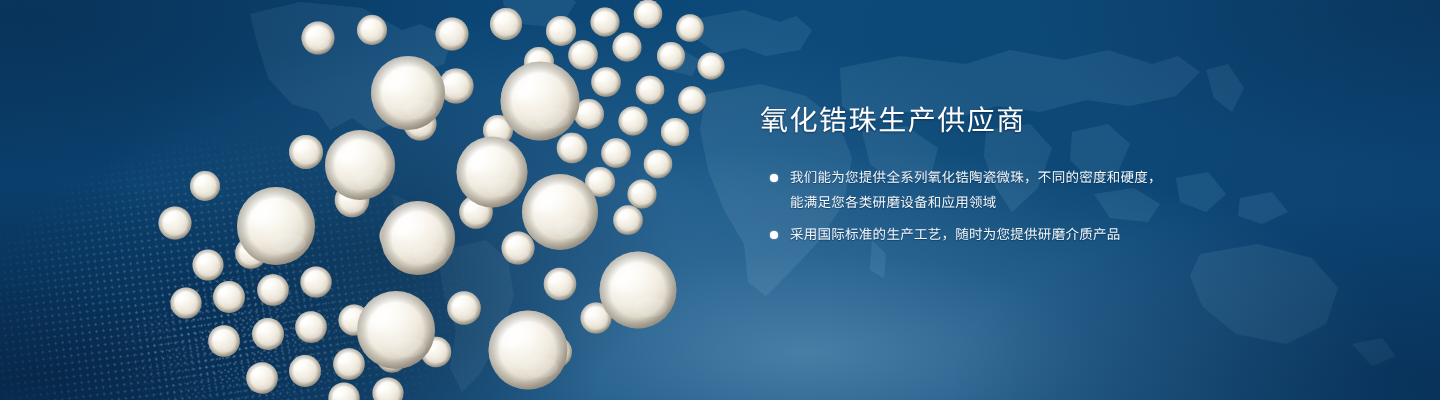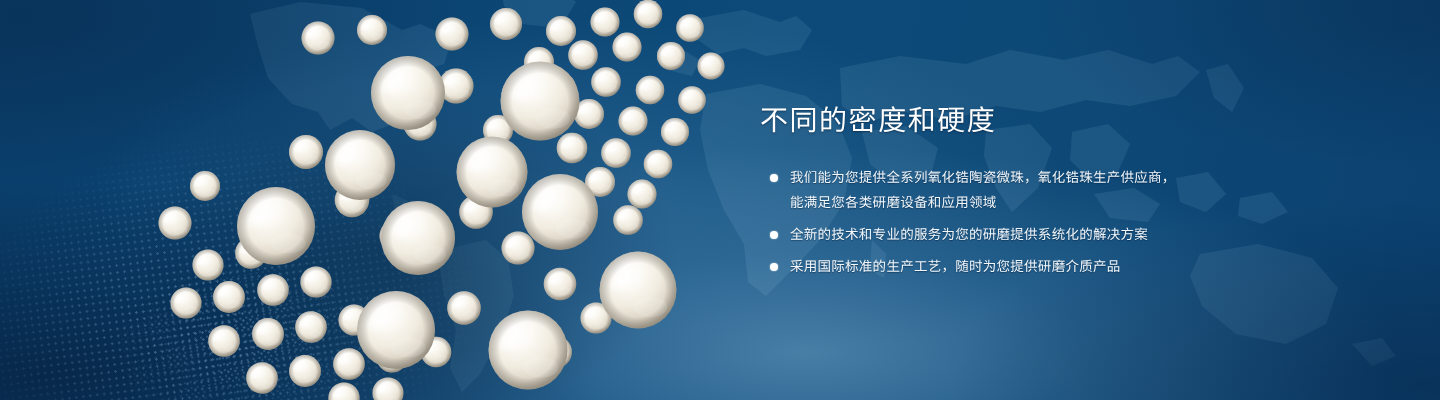--- a/index.html
+++ b/index.html
@@ -287,34 +287,30 @@
         <use href="#beadUnit" transform="translate(560,212)  scale(0.760)"></use>
         <use href="#beadUnit" transform="translate(396,330)  scale(0.780)"></use>
         <use href="#beadUnit" transform="translate(528,350)  scale(0.790)"></use>
         <use href="#beadUnit" transform="translate(638,290)  scale(0.770)"></use>
       </g>
     </svg>
   </div>
 
   <div class="copy">
 
-    <h1 class="headline">不同的密度和硬度</h1>
+    <h1 class="headline">氧化锆珠生产供应商</h1>
 
     <ul class="bullets">
 
       <li class="bullet">
         <span class="dot"></span>
-        <span class="bullet-line">我们能为您提供全系列氧化锆陶瓷微珠，氧化锆珠生产供应商，</span>
+        <span class="bullet-line">我们能为您提供全系列氧化锆陶瓷微珠，不同的密度和硬度，</span>
         <span class="bullet-line">能满足您各类研磨设备和应用领域</span>
       </li>
 
-      <li class="bullet">
-        <span class="dot"></span>
-        <span class="bullet-line">全新的技术和专业的服务为您的研磨提供系统化的解决方案</span>
-      </li>
 
       <li class="bullet">
         <span class="dot"></span>
         <span class="bullet-line">采用国际标准的生产工艺，随时为您提供研磨介质产品</span>
       </li>
 
     </ul>
   </div>
 
 </div>

